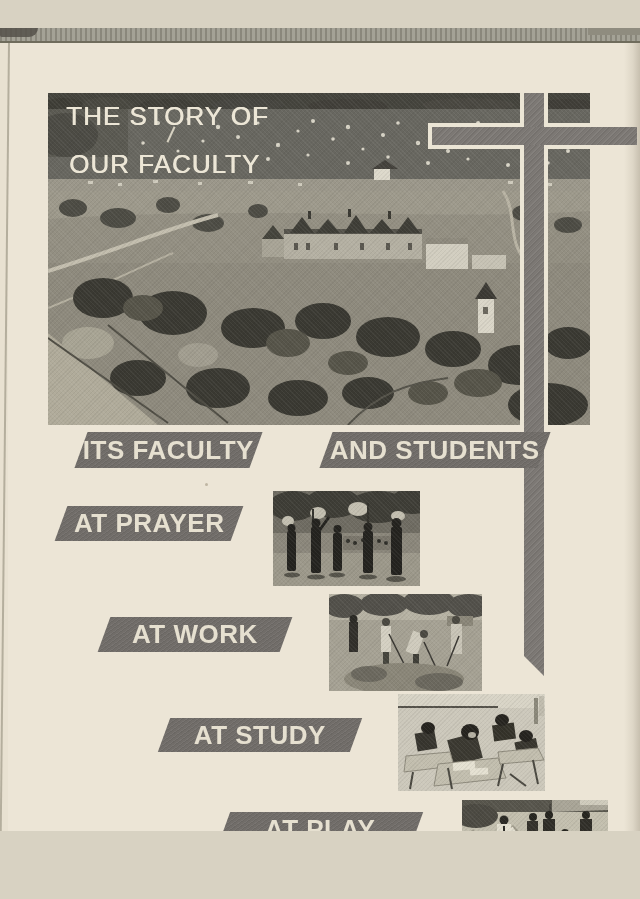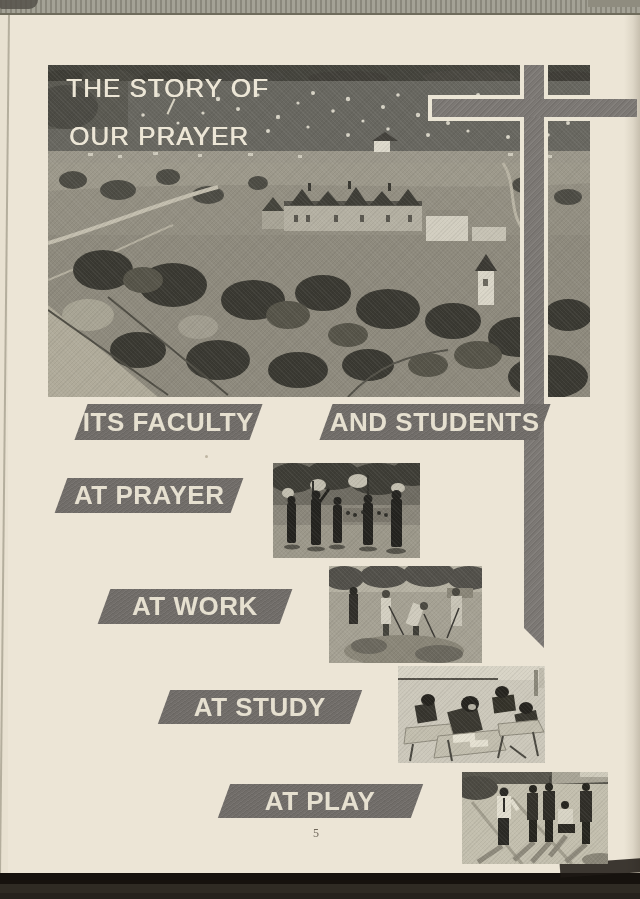--- a/index.html
+++ b/index.html
@@ -1,19 +1,20 @@
 <!DOCTYPE html>
 <html><head>
 <meta charset="utf-8">
 <style>
   html,body{margin:0;padding:0;background:#d8d2c2;}
   #scan{
-    position:relative;width:640px;height:899px;overflow:hidden;
+    position:relative;width:640px;height:803px;overflow:hidden;
     background:#ece5d6;
     font-family:"Liberation Sans",sans-serif;
+    margin-top:28px;
   }
   
   .top-band{position:absolute;left:0;top:0;width:640px;height:13px;
     background:#a4a296;
     background-image:repeating-linear-gradient(90deg,rgba(70,66,55,.28) 0 2px,rgba(0,0,0,0) 2px 5px);
     border-bottom:2px solid #6f6c5c;}
   .top-blotch-left{position:absolute;left:0;top:0;width:38px;height:9px;background:#55514a;border-radius:0 0 10px 2px;opacity:.85;}
   .top-blotch-right{position:absolute;right:0;top:0;width:52px;height:7px;background:#8f8c7f;}
   .left-margin{position:absolute;left:0;top:15px;width:8px;height:858px;background:#e8e1d1;}
   .left-line{position:absolute;left:8px;top:15px;width:2px;height:860px;background:#b4ae9d;transform:rotate(.6deg);transform-origin:top left;}
@@ -225,21 +226,21 @@
       </g>
       <polygon points="0,240 110,332 0,332" fill="#b0ab9a"></polygon>
       <ellipse cx="40" cy="250" rx="26" ry="16" fill="#a8a494"></ellipse>
       <ellipse cx="150" cy="262" rx="20" ry="12" fill="#a19d8f"></ellipse>
       <path d="M0,245 L120,330" stroke="#504e45" stroke-width="2" fill="none"></path>
       <path d="M60,232 L180,330" stroke="#504e45" stroke-width="2" fill="none"></path>
       <path d="M300,332 C330,300 360,290 400,285" stroke="#55534a" stroke-width="2" fill="none"></path>
     </svg>
 
     <div class="title-line" style="left:18px;top:8px;">THE STORY OF</div>
-    <div class="title-line" style="left:21px;top:56px;">OUR PRAYER</div>
+    <div class="title-line" style="left:21px;top:56px;">OUR FACULTY</div>
     <div class="scratch" style="left:122px;top:33px;"></div>
 
     <div class="cross-underlay" style="left:472px;top:0;width:28px;height:332px;"></div>
     <div class="cross-underlay" style="left:380px;top:30px;width:162px;height:26px;"></div>
   </div>
 
   <div class="cross-bar cross-vert"></div>
   <div class="cross-bar cross-horz"></div>
 
   <div class="banner b-faculty">

